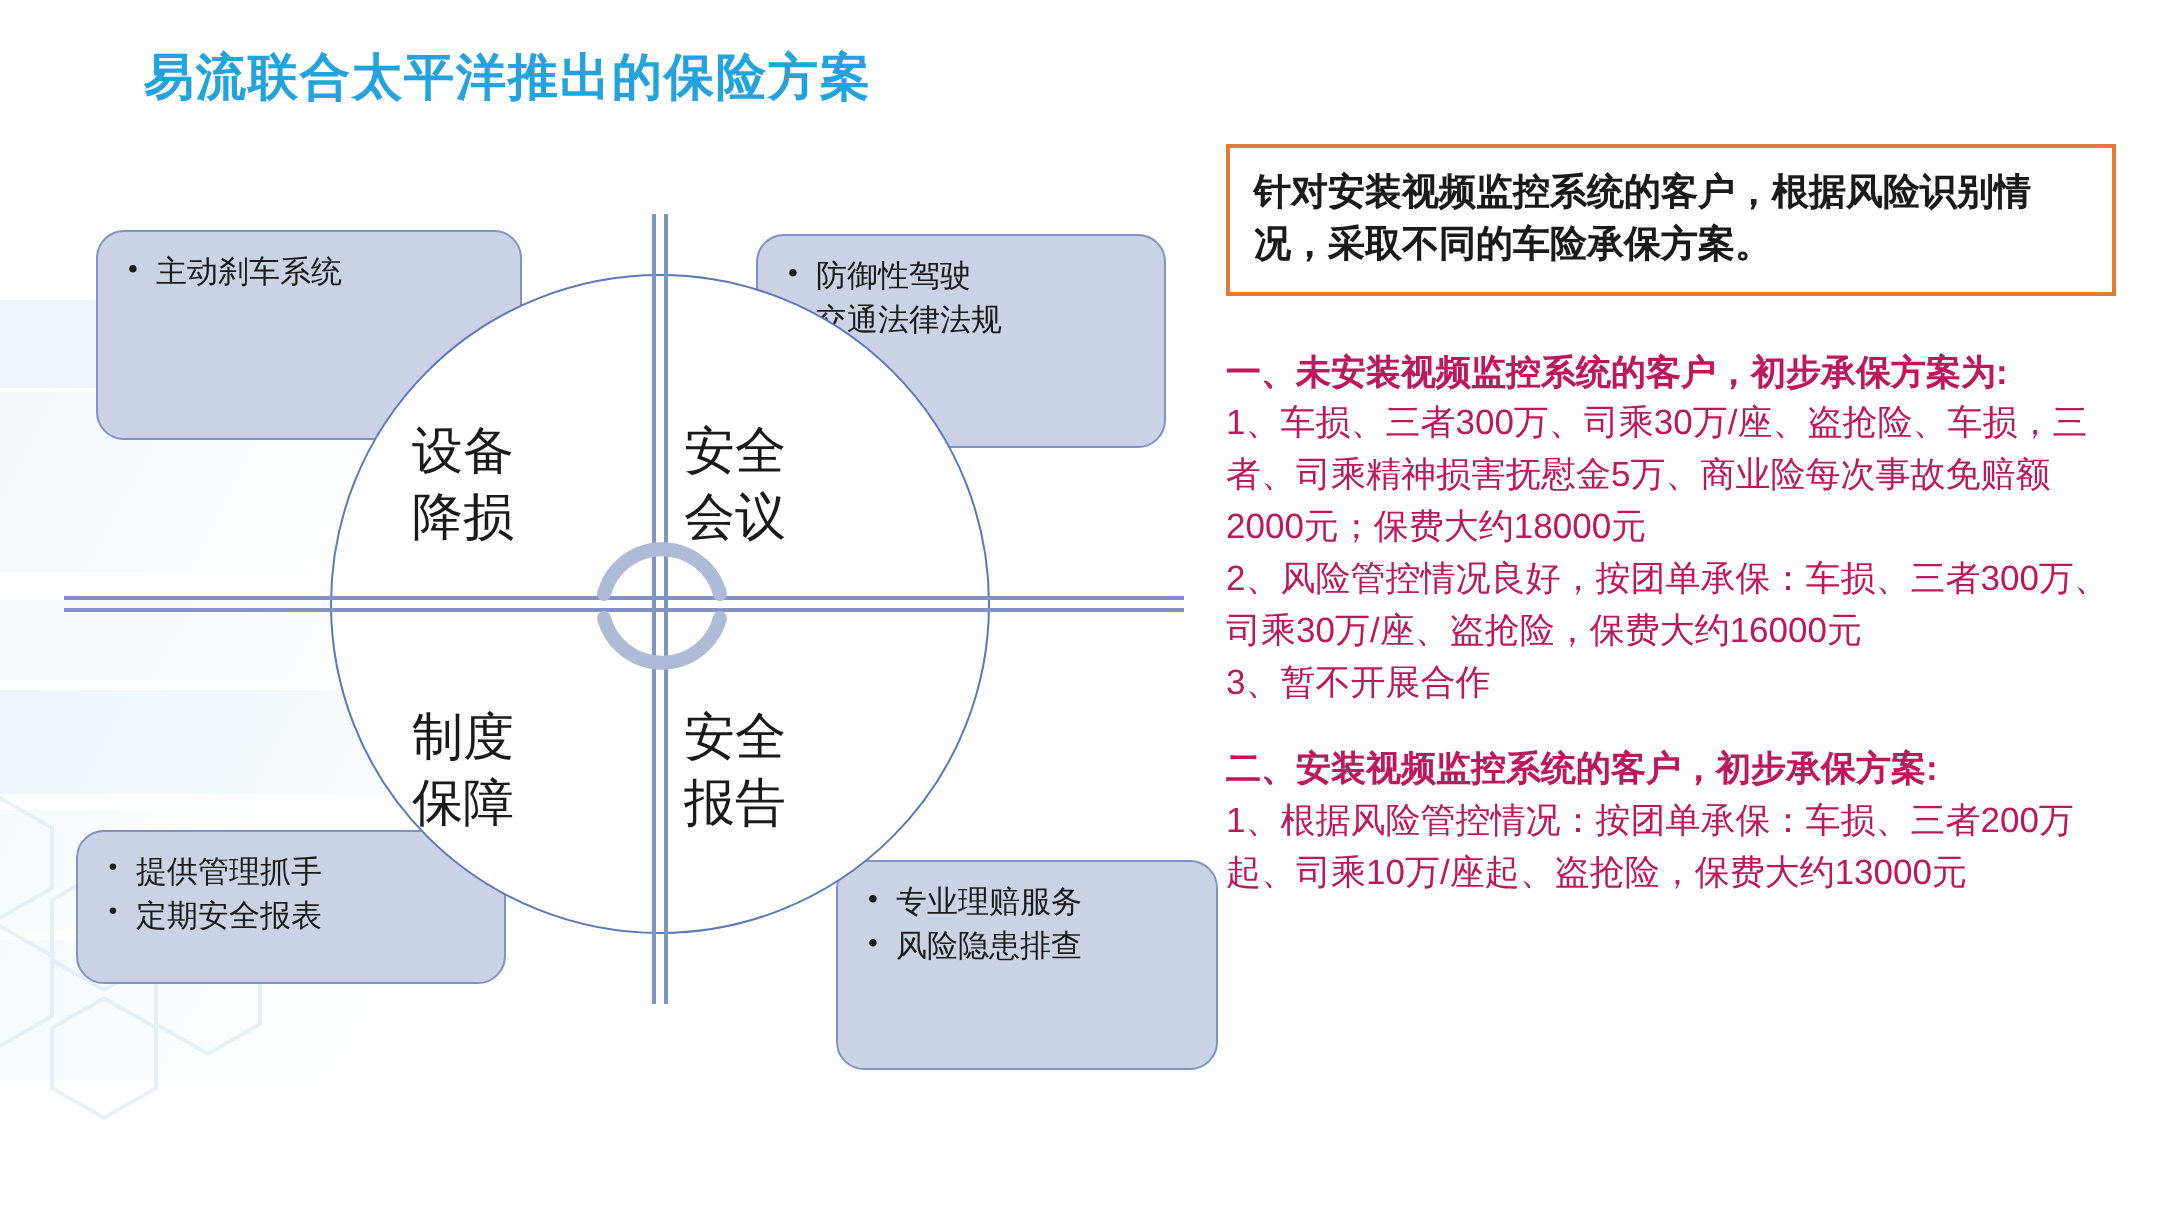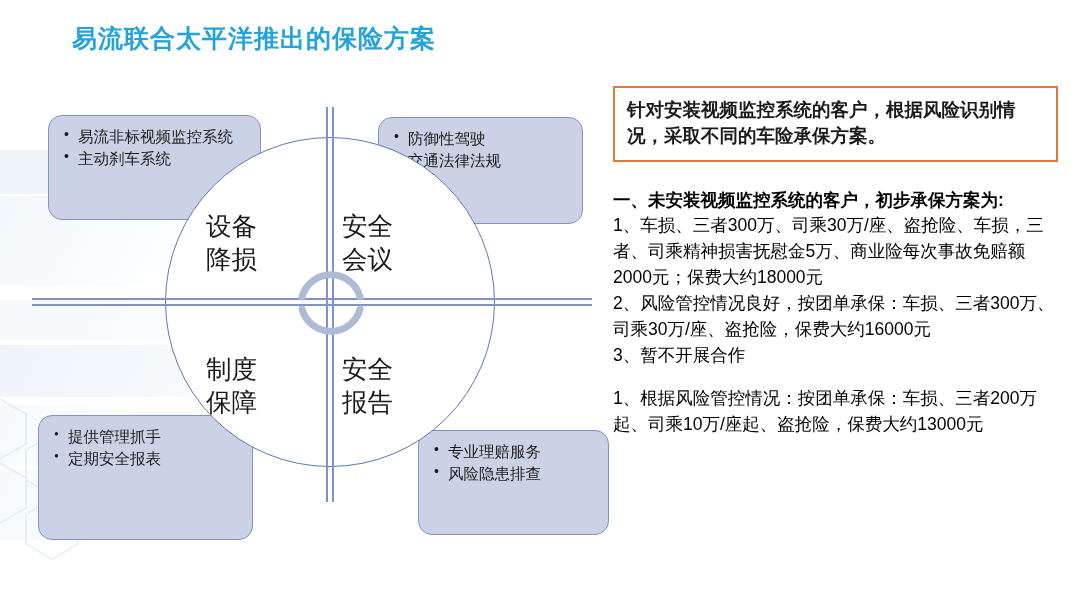--- a/index.html
+++ b/index.html
@@ -94,21 +94,21 @@
   .corner-box {
     position: absolute;
     background: #ccd2e6;
     border: 1.4px solid #7f94c4;
     border-radius: 14px;
     box-sizing: border-box;
     padding: 10px 12px 10px 14px;
   }
   .corner-box.tl { left: 18px;  top: 10px;  width: 213px; height: 105px; }
   .corner-box.tr { left: 348px; top: 12px;  width: 205px; height: 107px; }
-  .corner-box.bl { left: 8px;   top: 310px; width: 215px; height: 125px; font-family: Liberation Serif, serif; }
+  .corner-box.bl { left: 8px;   top: 310px; width: 215px; height: 77px; font-family: Liberation Serif, serif; }
   .corner-box.br { left: 388px; top: 325px; width: 191px; height: 105px; }
 
   .corner-box ul {
     list-style: none;
     margin: 0;
     padding: 0;
   }
   .corner-box li {
     position: relative;
     padding-left: 15px;
@@ -192,38 +192,38 @@
   }
   .quad-label.q1 { left: 176px; top: 105px; width: 110px; }
   .quad-label.q2 { left: 312px; top: 105px; width: 110px; }
   .quad-label.q3 { left: 176px; top: 248px; width: 110px; }
   .quad-label.q4 { left: 312px; top: 248px; width: 110px; }
 
   
   .right-panel {
     position: absolute;
     left: 613px;
-    top: 86px;
+    top: 72px;
     width: 445px;
   }
   .highlight-box {
     border: 2.2px solid #e07b39;
     background: #ffffff;
     box-sizing: border-box;
     padding: 9px 10px 10px 12px;
     font-size: 18.5px;
     line-height: 1.42;
     color: #1a1a1a;
     font-weight: bold;
   }
   .body-text {
     margin-top: 26px;
     font-size: 17.5px;
     line-height: 1.48;
-    color: #000000;
+    color: #be185d;
   }
   .body-text p {
     margin: 0;
   }
   .body-text p.heading {
     font-weight: bold;
   }
   .body-text p.spacer {
     height: 17px;
   }
@@ -250,21 +250,20 @@
       </g>
     </svg>
   </div>
 
   <div class="title">易流联合太平洋推出的保险方案</div>
 
   <div class="diagram">
 
     <div class="corner-box tl">
       <ul>
-        <li>易流非标视频监控系统</li>
         <li>主动刹车系统</li>
       </ul>
     </div>
 
     <div class="corner-box tr">
       <ul>
         <li>防御性驾驶</li>
         <li>交通法律法规</li>
       </ul>
     </div>
@@ -311,17 +310,18 @@
 
   <div class="right-panel">
     <div class="highlight-box">针对安装视频监控系统的客户，根据风险识别情况，采取不同的车险承保方案。</div>
 
     <div class="body-text">
       <p class="heading"> 一、未安装视频监控系统的客户，初步承保方案为:</p>
       <p>1、车损、三者300万、司乘30万/座、盗抢险、车损，三者、司乘精神损害抚慰金5万、商业险每次事故免赔额2000元；保费大约18000元</p>
       <p>2、风险管控情况良好，按团单承保：车损、三者300万、司乘30万/座、盗抢险，保费大约16000元</p>
       <p>3、暂不开展合作</p>
       <p class="spacer"></p>
+      <p class="heading">二、安装视频监控系统的客户，初步承保方案:</p>
       <p>1、根据风险管控情况：按团单承保：车损、三者200万起、司乘10万/座起、盗抢险，保费大约13000元</p>
     </div>
   </div>
 
 </div>
 
 </body></html>

